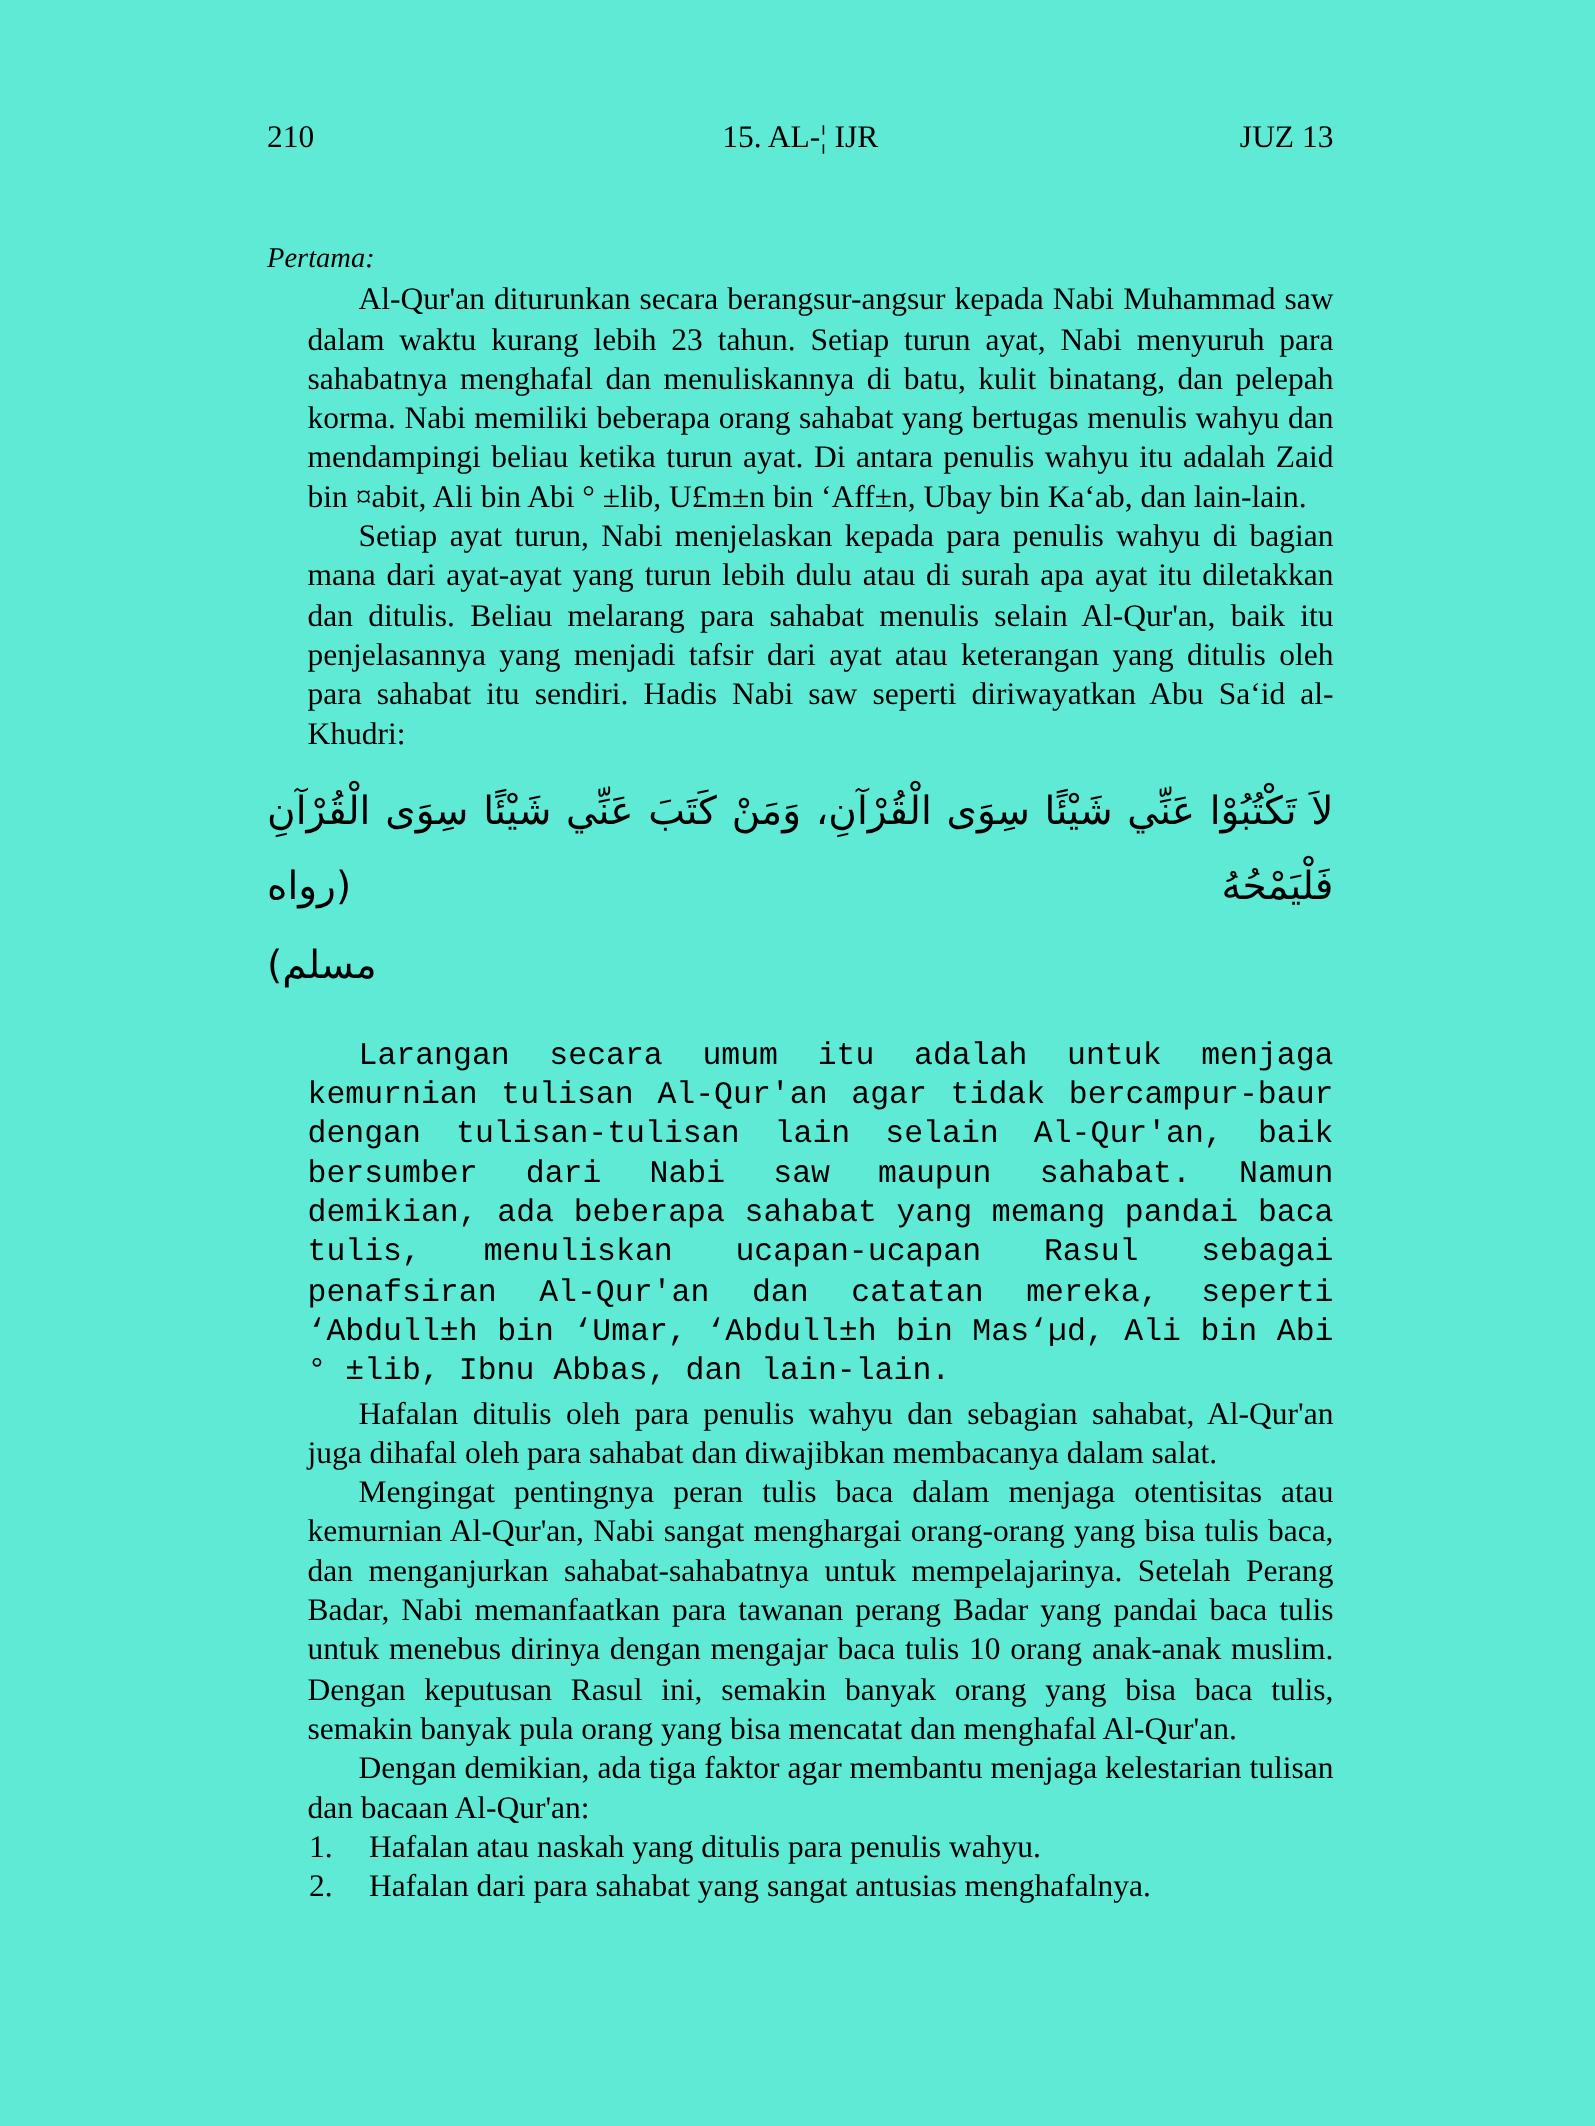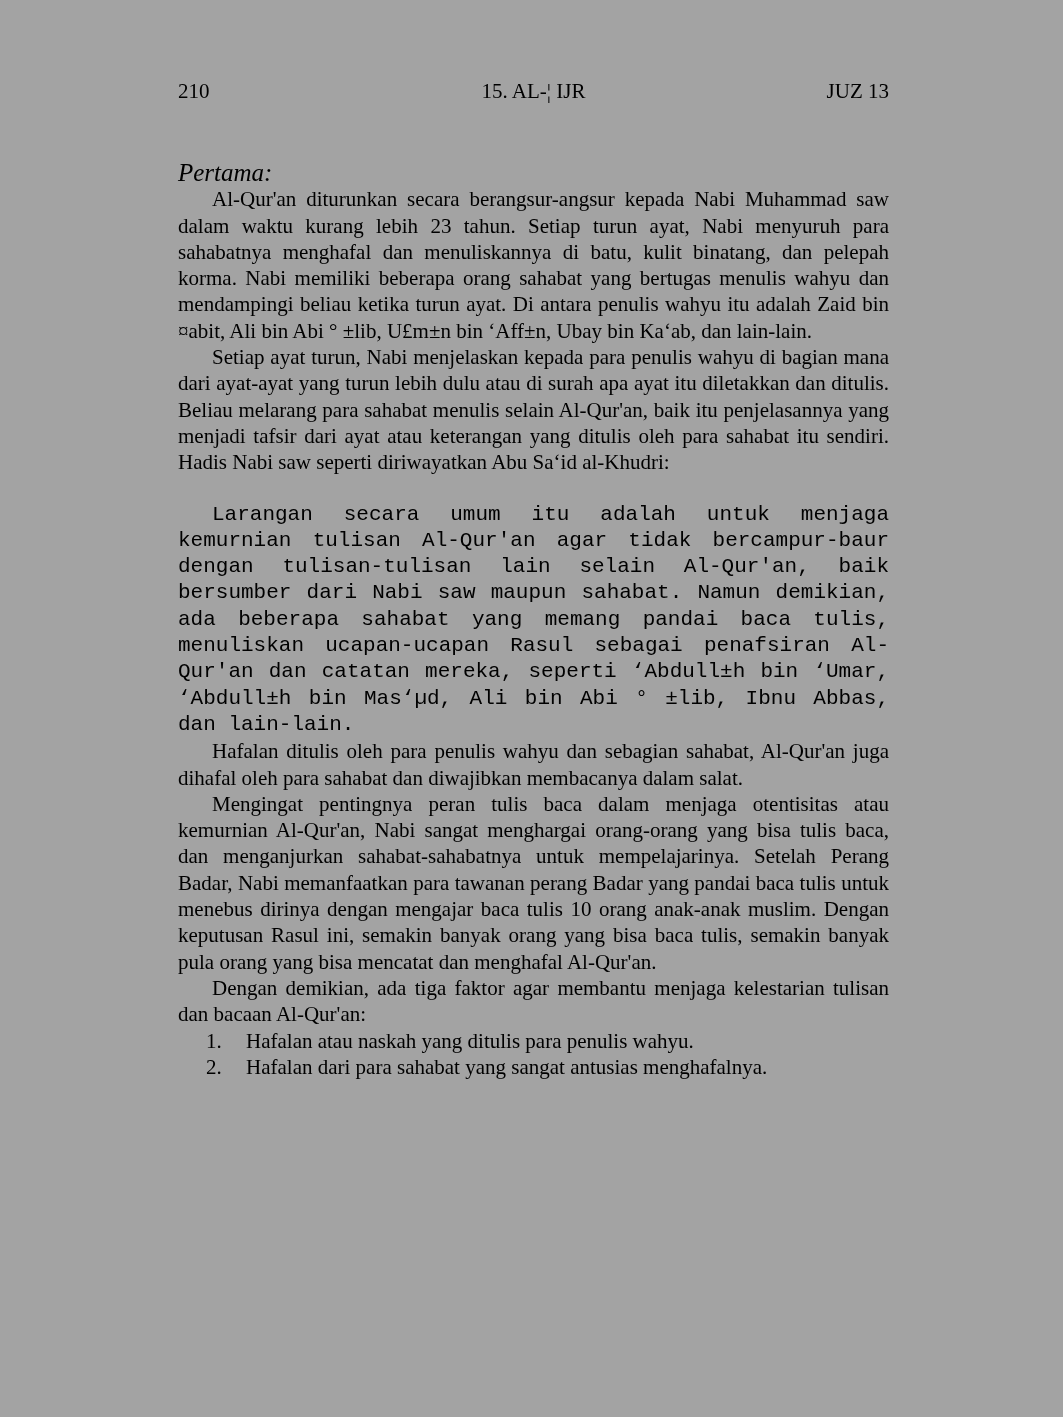--- a/index.html
+++ b/index.html
@@ -1,21 +1,21 @@
 <!DOCTYPE html>
 <html><head>
 <meta charset="utf-8">
 <style>
   * { margin: 0; padding: 0; box-sizing: border-box; }
   html, body { background: #ffffff; }
   .page {
     position: relative;
     width: 1063px;
     height: 1417px;
-    background: #a3a3a3;
+    background: #5eead4;
     color: #000000;
     font-family: "Liberation Serif", serif;
     overflow: hidden;
   }
   .content {
     position: absolute;
     left: 178px;
     top: 78px;
     width: 711px;
   }
@@ -32,24 +32,24 @@
     position: absolute;
     left: 50%;
     transform: translateX(-50%);
     white-space: nowrap;
   }
   .para {
     font-size: 21px;
     line-height: 26.3px;
     text-align: justify;
   }
-  .indent { text-indent: 34px; }
+  .indent { text-indent: 34px; margin-left: 27px; }
   .section-label {
     font-style: italic;
-    font-size: 25px;
+    font-size: 19px;
     line-height: 26.3px;
   }
   .arabic {
     direction: rtl;
     font-family: "DejaVu Sans", sans-serif;
     font-size: 26px;
     margin-top: 14px;
   }
   .arabic-l1 {
     text-align: justify;
@@ -87,20 +87,24 @@
       <span class="hdr-title">15. AL-¦ IJR</span>
       <span>JUZ 13</span>
     </header>
 
     <p class="section-label">Pertama:</p>
 
     <p class="para indent">Al-Qur'an diturunkan secara berangsur-angsur kepada Nabi Muhammad saw dalam waktu kurang lebih 23 tahun. Setiap turun ayat, Nabi menyuruh para sahabatnya menghafal dan menuliskannya di batu, kulit binatang, dan pelepah korma. Nabi memiliki beberapa orang sahabat yang bertugas menulis wahyu dan mendampingi beliau ketika turun ayat. Di antara penulis wahyu itu adalah Zaid bin ¤abit, Ali bin Abi ° ±lib, U£m±n bin ‘Aff±n, Ubay bin Ka‘ab, dan lain-lain.</p>
 
     <p class="para indent">Setiap ayat turun, Nabi menjelaskan kepada para penulis wahyu di bagian mana dari ayat-ayat yang turun lebih dulu atau di surah apa ayat itu diletakkan dan ditulis. Beliau melarang para sahabat menulis selain Al-Qur'an, baik itu penjelasannya yang menjadi tafsir dari ayat atau keterangan yang ditulis oleh para sahabat itu sendiri. Hadis Nabi saw seperti diriwayatkan Abu Sa‘id al-Khudri:</p>
 
+    <div class="arabic" dir="rtl">
+      <div class="arabic-l1">لاَ تَكْتُبُوْا عَنِّي شَيْئًا سِوَى الْقُرْآنِ، وَمَنْ كَتَبَ عَنِّي شَيْئًا سِوَى الْقُرْآنِ فَلْيَمْحُهُ (رواه</div>
+      <div class="arabic-l2">مسلم)</div>
+    </div>
 
 
     <p class="para indent gap-top">Larangan secara umum itu adalah untuk menjaga kemurnian tulisan Al-Qur'an agar tidak bercampur-baur dengan tulisan-tulisan lain selain Al-Qur'an, baik bersumber dari Nabi saw maupun sahabat. Namun demikian, ada beberapa sahabat yang memang pandai baca tulis, menuliskan ucapan-ucapan Rasul sebagai penafsiran Al-Qur'an dan catatan mereka, seperti ‘Abdull±h bin ‘Umar, ‘Abdull±h bin Mas‘µd, Ali bin Abi ° ±lib, Ibnu Abbas, dan lain-lain.</p>
 
     <p class="para indent">Hafalan ditulis oleh para penulis wahyu dan sebagian sahabat, Al-Qur'an juga dihafal oleh para sahabat dan diwajibkan membacanya dalam salat.</p>
 
     <p class="para indent">Mengingat pentingnya peran tulis baca dalam menjaga otentisitas atau kemurnian Al-Qur'an, Nabi sangat menghargai orang-orang yang bisa tulis baca, dan menganjurkan sahabat-sahabatnya untuk mempelajarinya. Setelah Perang Badar, Nabi memanfaatkan para tawanan perang Badar yang pandai baca tulis untuk menebus dirinya dengan mengajar baca tulis 10 orang anak-anak muslim. Dengan keputusan Rasul ini, semakin banyak orang yang bisa baca tulis, semakin banyak pula orang yang bisa mencatat dan menghafal Al-Qur'an.</p>
 
     <p class="para indent">Dengan demikian, ada tiga faktor agar membantu menjaga kelestarian tulisan dan bacaan Al-Qur'an:</p>
 

